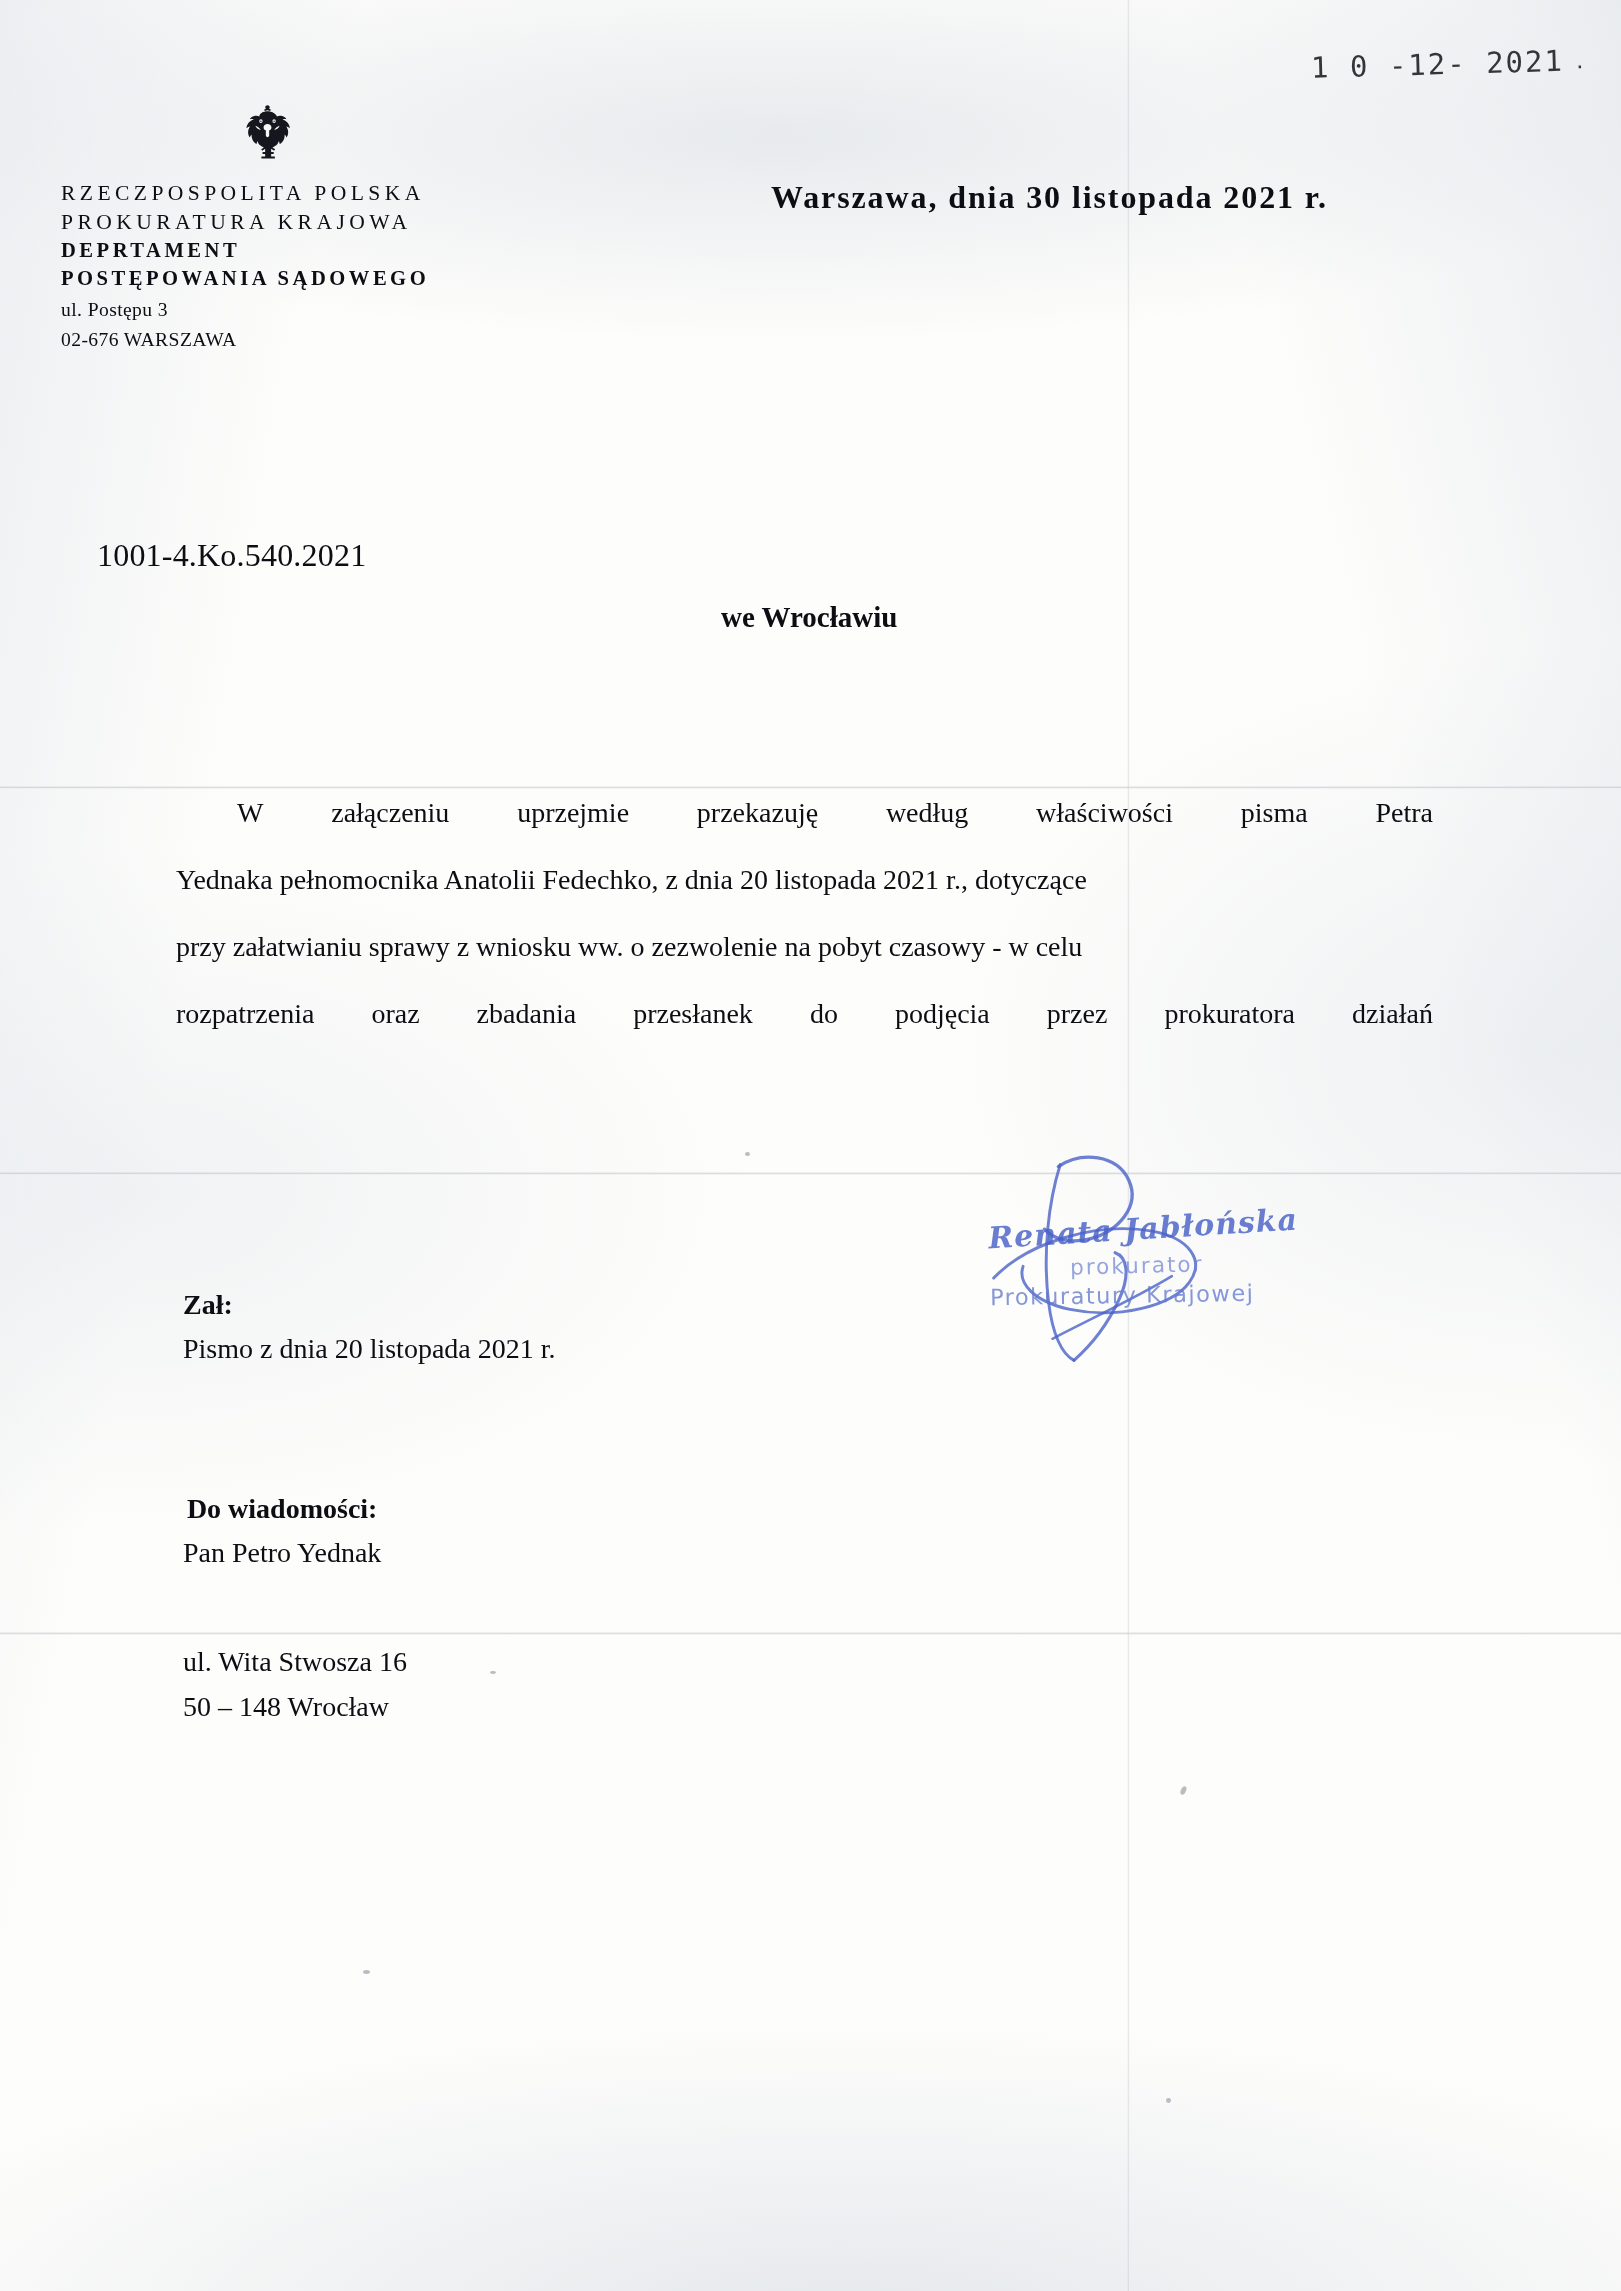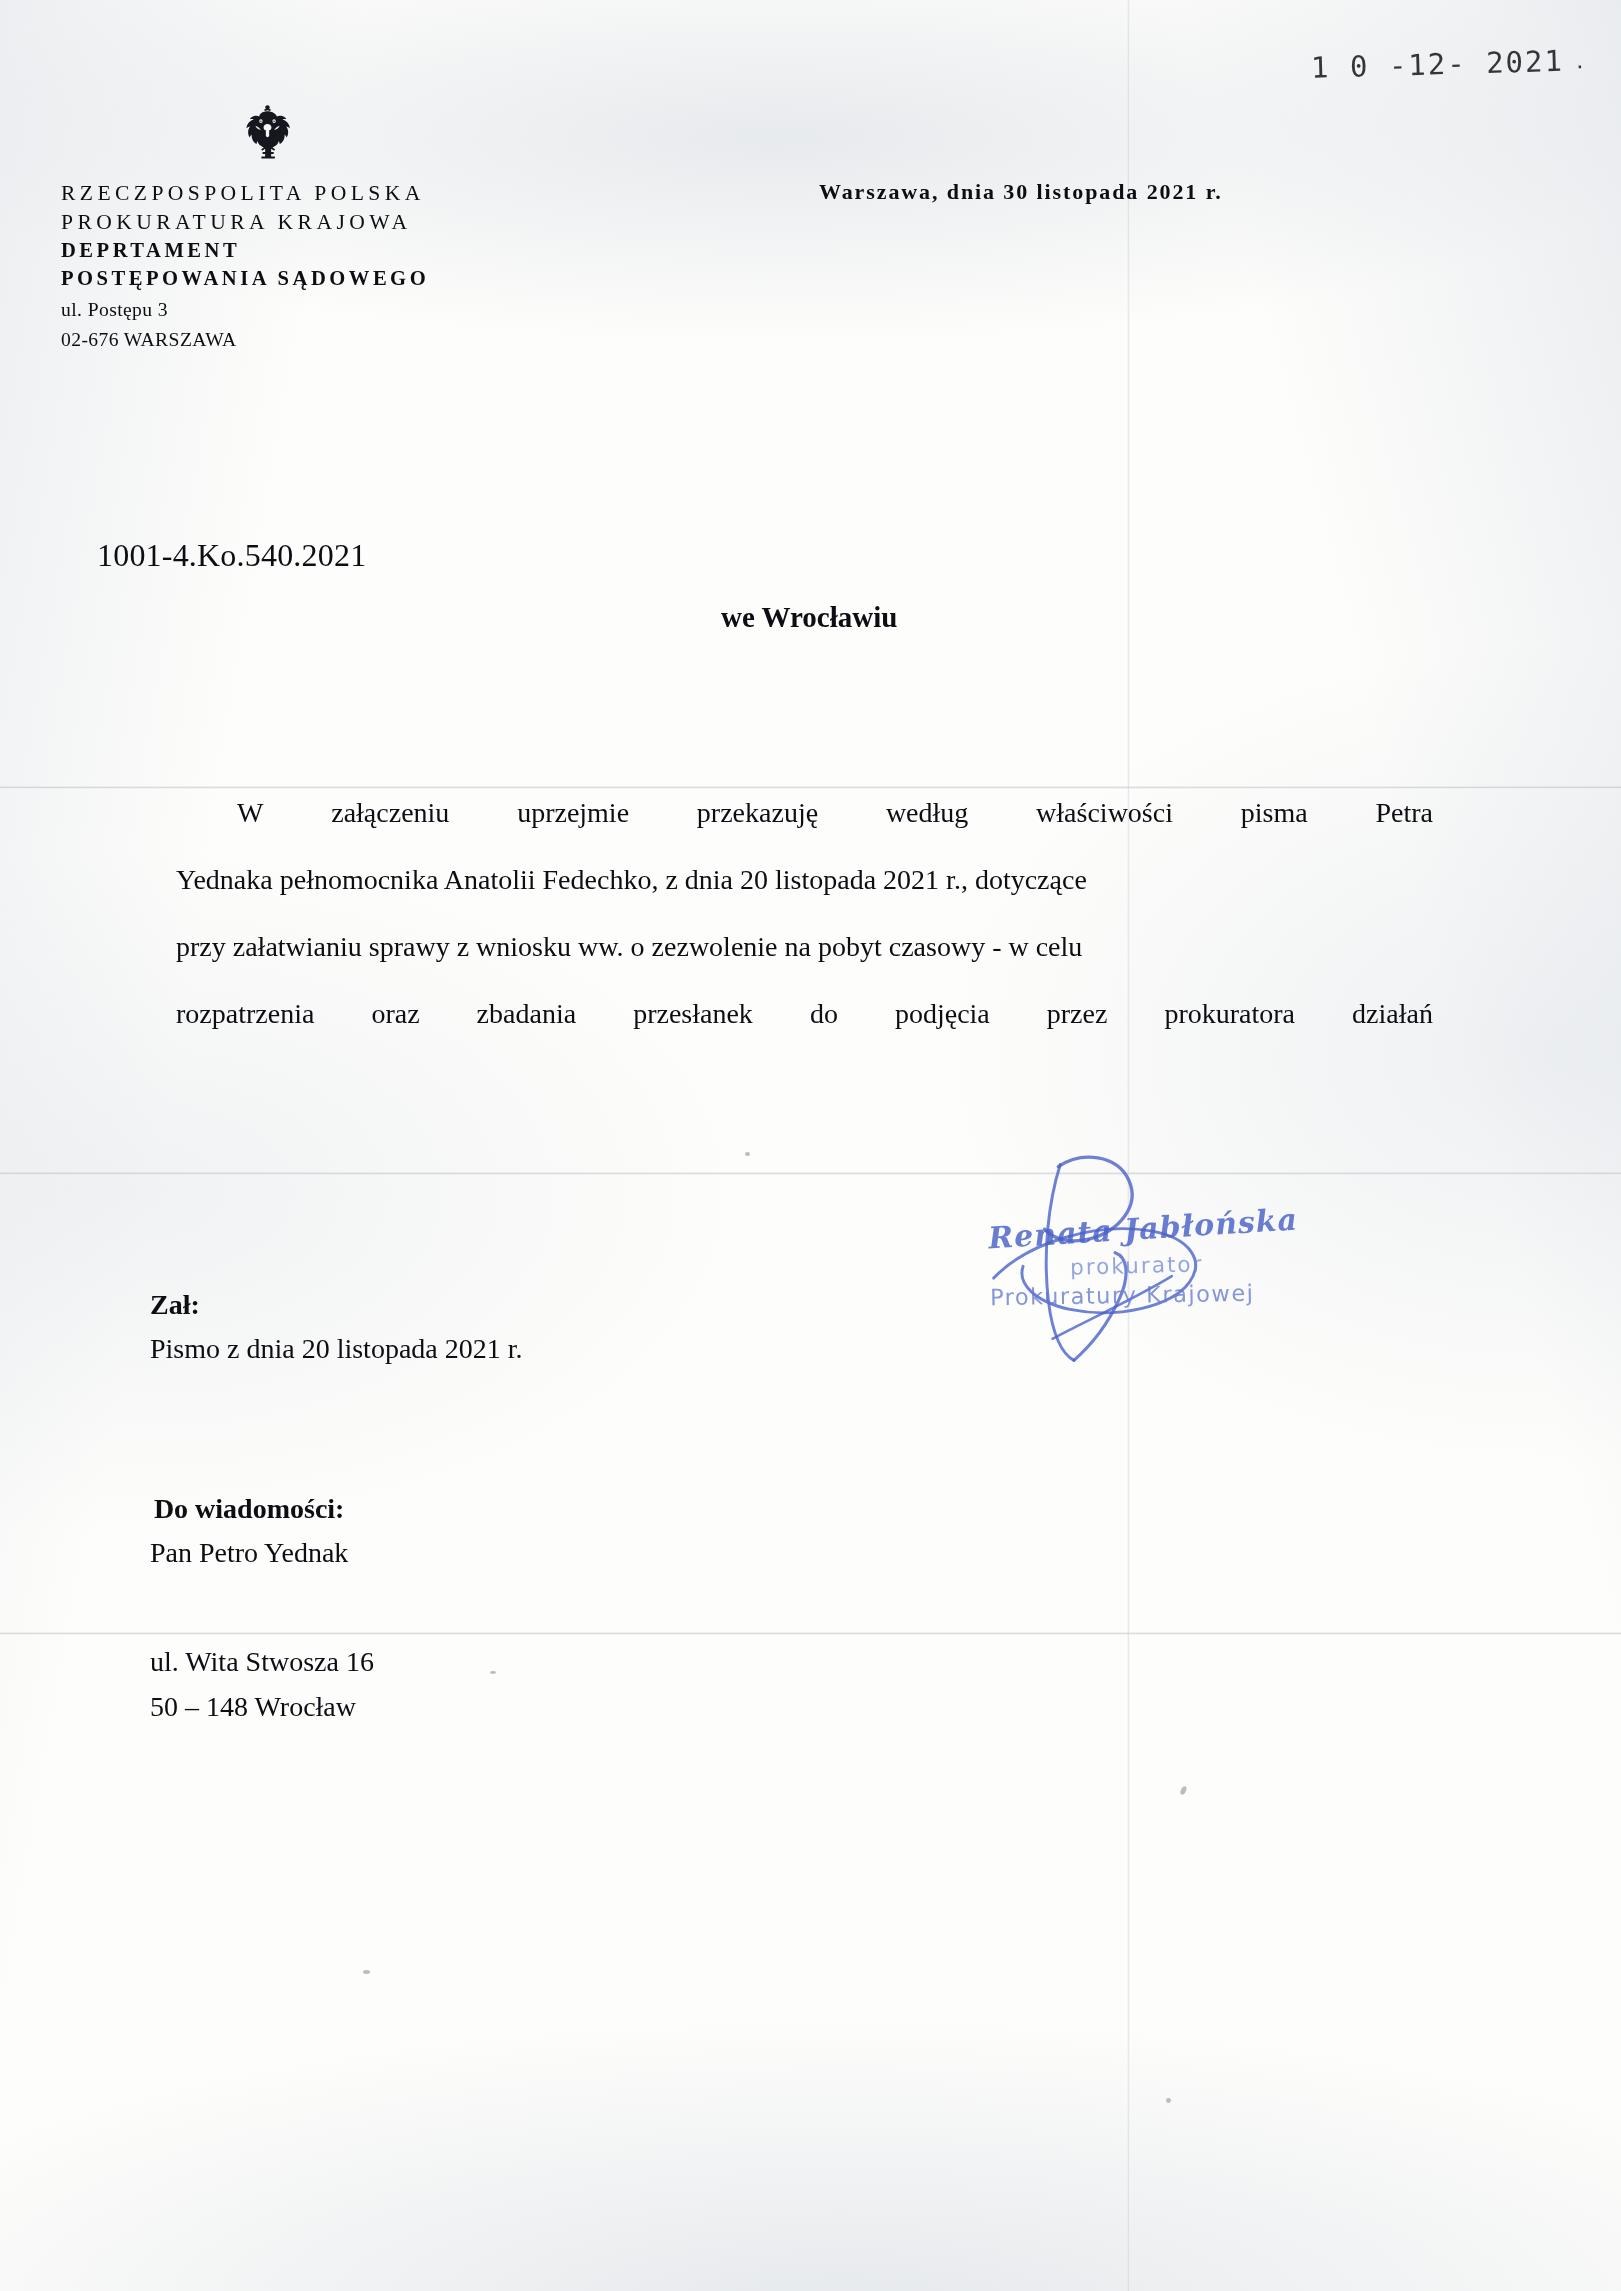--- a/index.html
+++ b/index.html
@@ -103,23 +103,23 @@
     font-size: 19.6px;
     letter-spacing: 0.4px;
     line-height: 1.4;
     margin-top: 2.9px;
   }
 
   
   .date-line {
     position: absolute;
     top: 179px;
-    left: 819px;
-    font-weight: bold;
-    font-size: 22px;
+    left: 771px;
+    font-weight: bold;
+    font-size: 32px;
     letter-spacing: 1.9px;
     white-space: nowrap;
   }
 
   
   .case-no {
     position: absolute;
     top: 537px;
     left: 97px;
     font-size: 32px;
@@ -152,21 +152,21 @@
   }
   .body-line.justified {
     display: flex;
     justify-content: space-between;
     white-space: normal;
   }
   .body-line.justified > span { display: inline-block; }
   .body-line.indent { padding-left: 61px; }
 
   
-  .blk { position: absolute; left: 150px; }
+  .blk { position: absolute; left: 183px; }
   .blk .hd {
     font-weight: bold;
     font-size: 28px;
     line-height: 1.5;
     white-space: nowrap;
   }
   .blk .ln {
     font-size: 28px;
     line-height: 1.62;
     white-space: nowrap;

